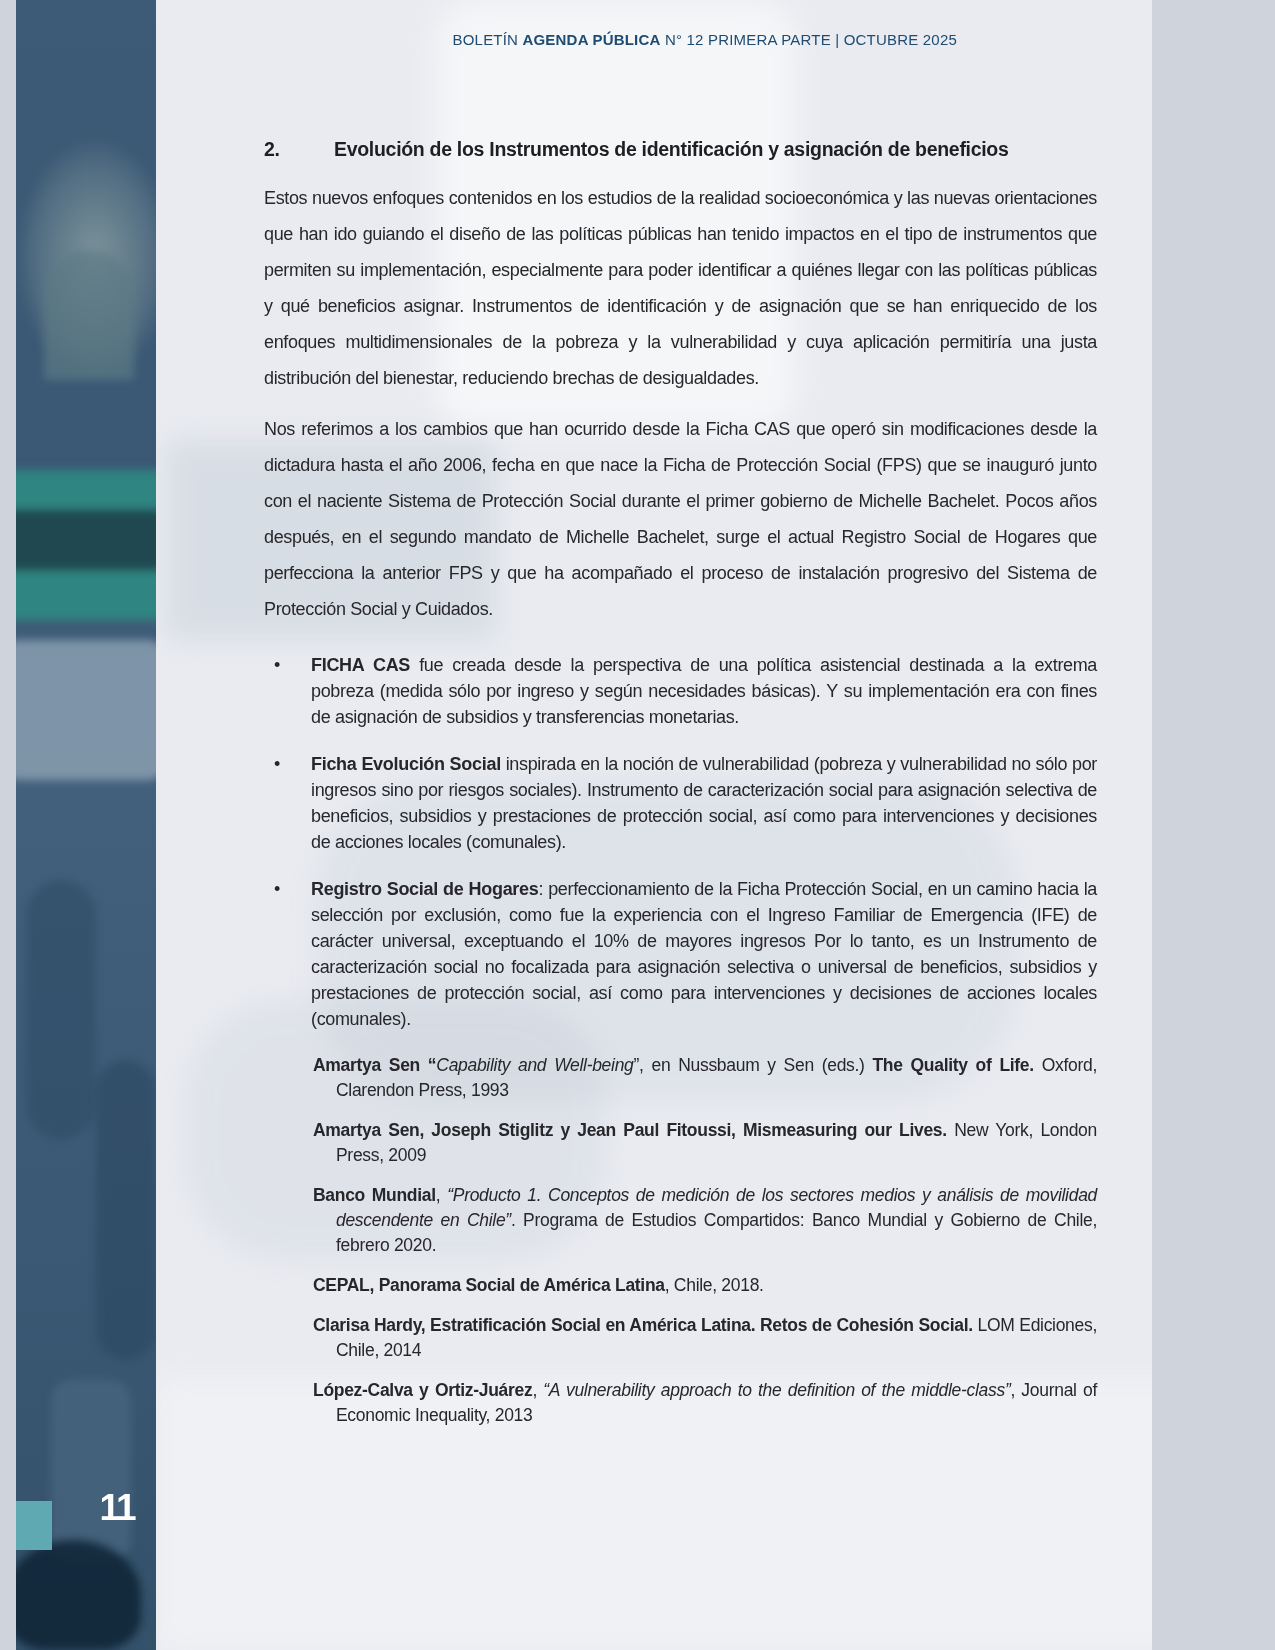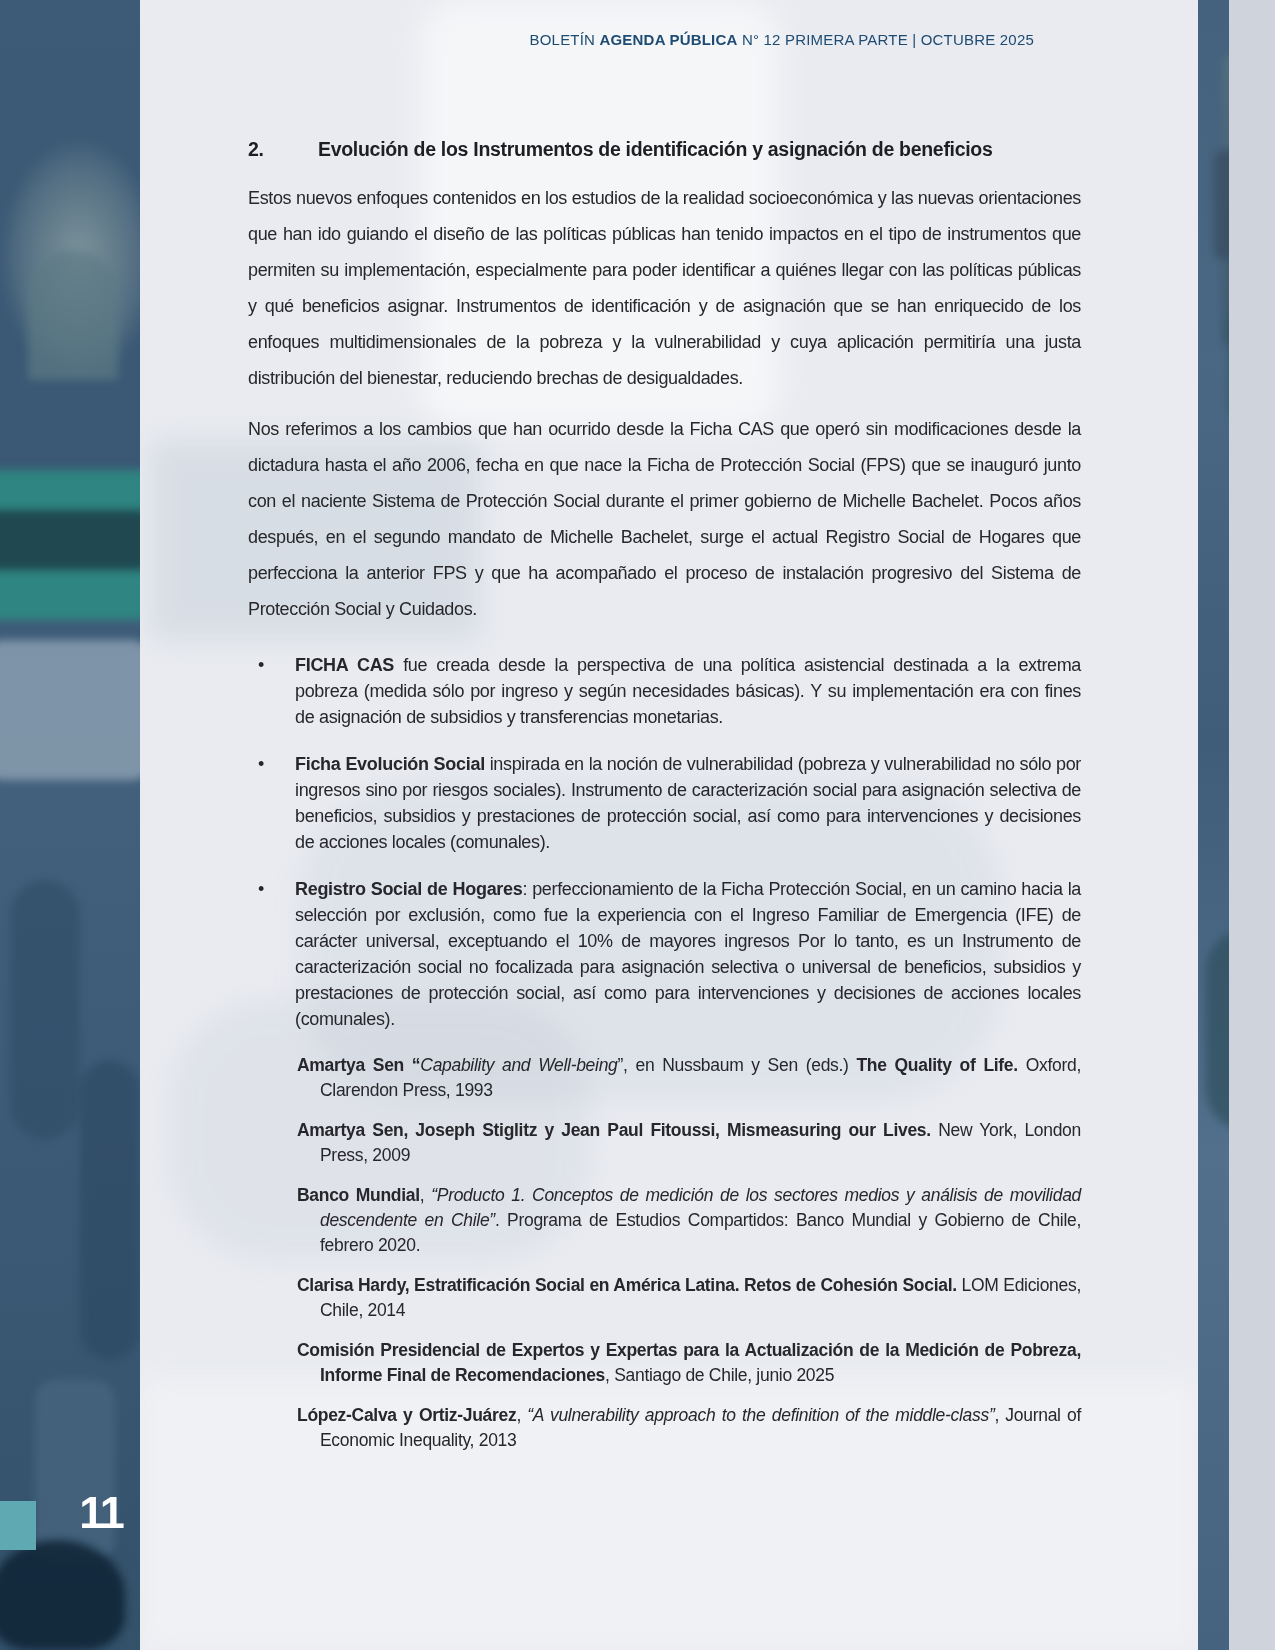--- a/index.html
+++ b/index.html
@@ -1,21 +1,21 @@
 <!DOCTYPE html>
 <html><head>
 <meta charset="utf-8">
 <style>
   * { margin:0; padding:0; box-sizing:border-box; }
   html,body { width:1275px; }
   body { font-family:"Liberation Sans", sans-serif; background:#cfd4dc; }
 
   .page {
-    position:relative; width:1229px; height:1650px;
-    background:#e9ebf0; overflow:hidden;
+    position:relative; width:1136px; height:1650px;
+    background:#e9ebf0; overflow:hidden;margin-left:16px;
   }
   
   .bg-hint { position:absolute; pointer-events:none; filter:blur(14px); }
   .hint-building { left:420px; top:0; width:360px; height:430px; background:#ffffff; opacity:.55; border-radius:40px; }
   .hint-bus { left:150px; top:440px; width:330px; height:200px; background:#c7d0da; opacity:.5; }
   .hint-crowd1 { left:300px; top:780px; width:700px; height:320px; background:#97a6bb; opacity:.12; border-radius:120px; }
   .hint-crowd2 { left:170px; top:1000px; width:420px; height:260px; background:#8b9cb3; opacity:.10; border-radius:100px; }
   .hint-floor { left:140px; top:1380px; width:1058px; height:270px; background:#f2f3f6; opacity:.8; }
 
   
@@ -71,21 +71,21 @@
     font-size:17.5px; line-height:25px; letter-spacing:-.3px; color:#27272b;
     padding-left:72px; text-indent:-23px; text-align:justify; margin-bottom:15px;
   }
   .ref .b { font-weight:bold; }
   .ref .i { font-style:italic; }
 
   
   .teal-square { position:absolute; left:0; top:1501px; width:36px; height:49px; background:var(--teal,#5fa9b3); }
   .page-num {
     position:absolute; left:62px; top:1487px; width:78px;
-    color:#ffffff; font-weight:bold; font-size:45px; letter-spacing:-2px; text-align:center;
+    color:#ffffff; font-weight:bold; font-size:37px; letter-spacing:-2px; text-align:center;
   }
 </style>
 </head>
 <body>
 
 <div class="page" style="--navy: #1d4b72; --teal: #5fa9b3;">
 
   <div class="bg-hint hint-building"></div>
   <div class="bg-hint hint-bus"></div>
   <div class="bg-hint hint-crowd1"></div>
@@ -137,22 +137,22 @@
           <span class="dot">•</span>
           <div class="btxt"><b>Registro Social de Hogares</b>: perfeccionamiento de la Ficha Protección Social, en un camino hacia la selección por exclusión, como fue la experiencia con el Ingreso Familiar de Emergencia (IFE) de carácter universal, exceptuando el 10% de mayores ingresos Por lo tanto, es un Instrumento de caracterización social no focalizada para asignación selectiva o universal de beneficios, subsidios y prestaciones de protección social, así como para intervenciones y decisiones de acciones locales (comunales).</div>
         </div>
       </div>
 
 
     <div id="references">
         <p class="ref"><span class="b" style="font-weight: bold;">Amartya Sen “</span><span class="i" style="font-style: italic;">Capability and Well-being</span><span class="n">”, en Nussbaum y Sen (eds.) </span><span class="b" style="font-weight: bold;">The Quality of Life.</span><span class="n"> Oxford, Clarendon Press, 1993</span></p>
         <p class="ref"><span class="b" style="font-weight: bold;">Amartya Sen, Joseph Stiglitz y Jean Paul Fitoussi, Mismeasuring our Lives.</span><span class="n"> New York, London Press, 2009</span></p>
         <p class="ref"><span class="b" style="font-weight: bold;">Banco Mundial</span><span class="n">, </span><span class="i" style="font-style: italic;">“Producto 1. Conceptos de medición de los sectores medios y análisis de movilidad descendente en Chile”</span><span class="n">. Programa de Estudios Compartidos: Banco Mundial y Gobierno de Chile, febrero 2020.</span></p>
+        <p class="ref"><span class="b" style="font-weight: bold;">CEPAL, Panorama Social de América Latina</span><span class="n">, Chile, 2018.</span></p>
         <p class="ref"><span class="b" style="font-weight: bold;">Clarisa Hardy, Estratificación Social en América Latina. Retos de Cohesión Social.</span><span class="n"> LOM Ediciones, Chile, 2014</span></p>
-        <p class="ref"><span class="b" style="font-weight: bold;">Comisión Presidencial de Expertos y Expertas para la Actualización de la Medición de Pobreza, Informe Final de Recomendaciones</span><span class="n">, Santiago de Chile, junio 2025</span></p>
         <p class="ref"><span class="b" style="font-weight: bold;">López-Calva y Ortiz-Juárez</span><span class="n">, </span><span class="i" style="font-style: italic;">“A vulnerability approach to the definition of the middle-class”</span><span class="n">, Journal of Economic Inequality, 2013</span></p>
       </div>
   </div>
 
   <div class="teal-square"></div>
   <div class="page-num">11</div>
 
 </div>
 
 </body></html>

